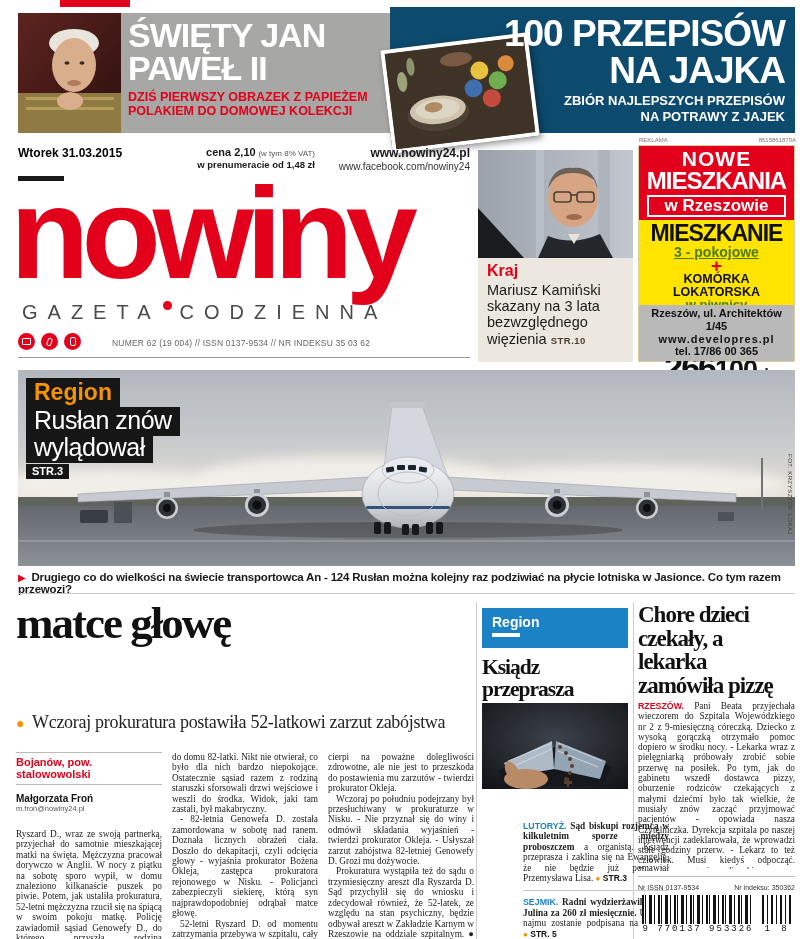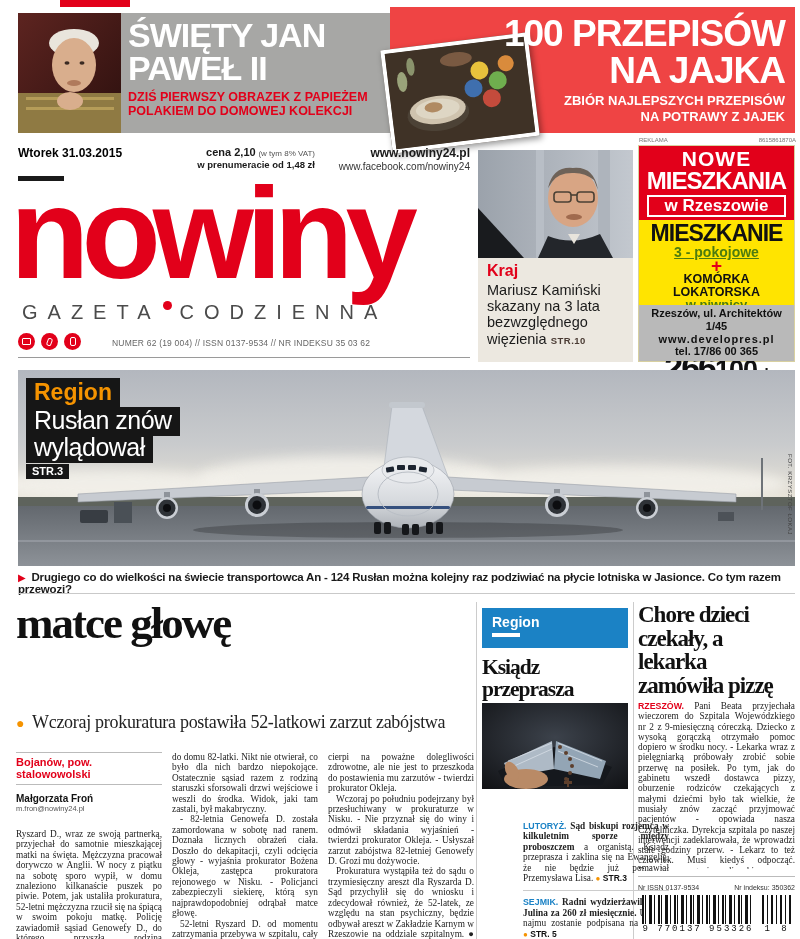--- a/index.html
+++ b/index.html
@@ -7,21 +7,21 @@
   .page { position:relative; width:800px; height:939px; background:#fff; overflow:hidden; }
   .abs { position:absolute; }
 
   
   .top-sliver { left:60px; top:0; width:70px; height:7px; background:#e2001a; }
   .banner-left { left:18px; top:13px; width:372px; height:120px; background:#a7a7a5; }
   .pope-photo { left:0; top:0; width:103px; height:120px; overflow:hidden; }
   .banner-left-text { left:110px; top:6px; width:258px; }
   .bl-title { font-size:34px; font-weight:bold; color:#fff; line-height:.97; letter-spacing:-1px; }
   .bl-sub { margin-top:5px; font-size:12.5px; font-weight:bold; color:#e2001a; line-height:1.15; }
-  .banner-right { left:390px; top:7px; width:405px; height:126px; background:#ef4444; overflow:visible; }
+  .banner-right { left:390px; top:7px; width:405px; height:126px; background:#0c4a6e; overflow:visible; }
   .eggs-frame { position:absolute; left:-4px; bottom:-12px; width:148px; height:104px;
     background:#3f3226; border:4px solid #fff; transform:rotate(-7deg);
     box-shadow:2px 3px 6px rgba(0,0,0,.4); }
   .banner-right-text { position:absolute; right:10px; top:8px; width:300px; text-align:right; }
   .br-title { font-size:37px; font-weight:bold; color:#fff; line-height:1.0; letter-spacing:-1px; }
   .br-sub { margin-top:4px; font-size:13px; font-weight:bold; color:#fff; line-height:1.2; }
 
   
   .infobar-date { left:18px; top:146px; font-size:12px; font-weight:bold; color:#000000; }
   .infobar-price { left:190px; top:146px; width:125px; text-align:right; font-size:10px; color:#1a1a1a; }

